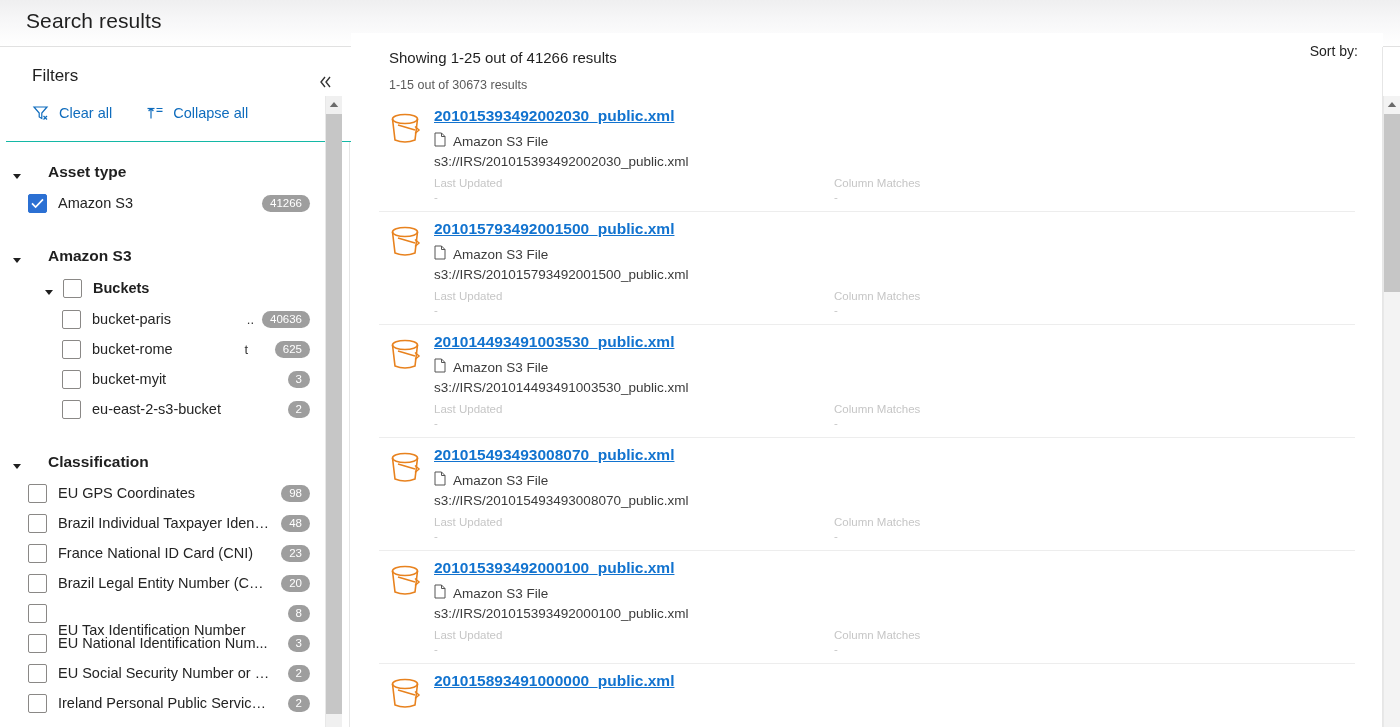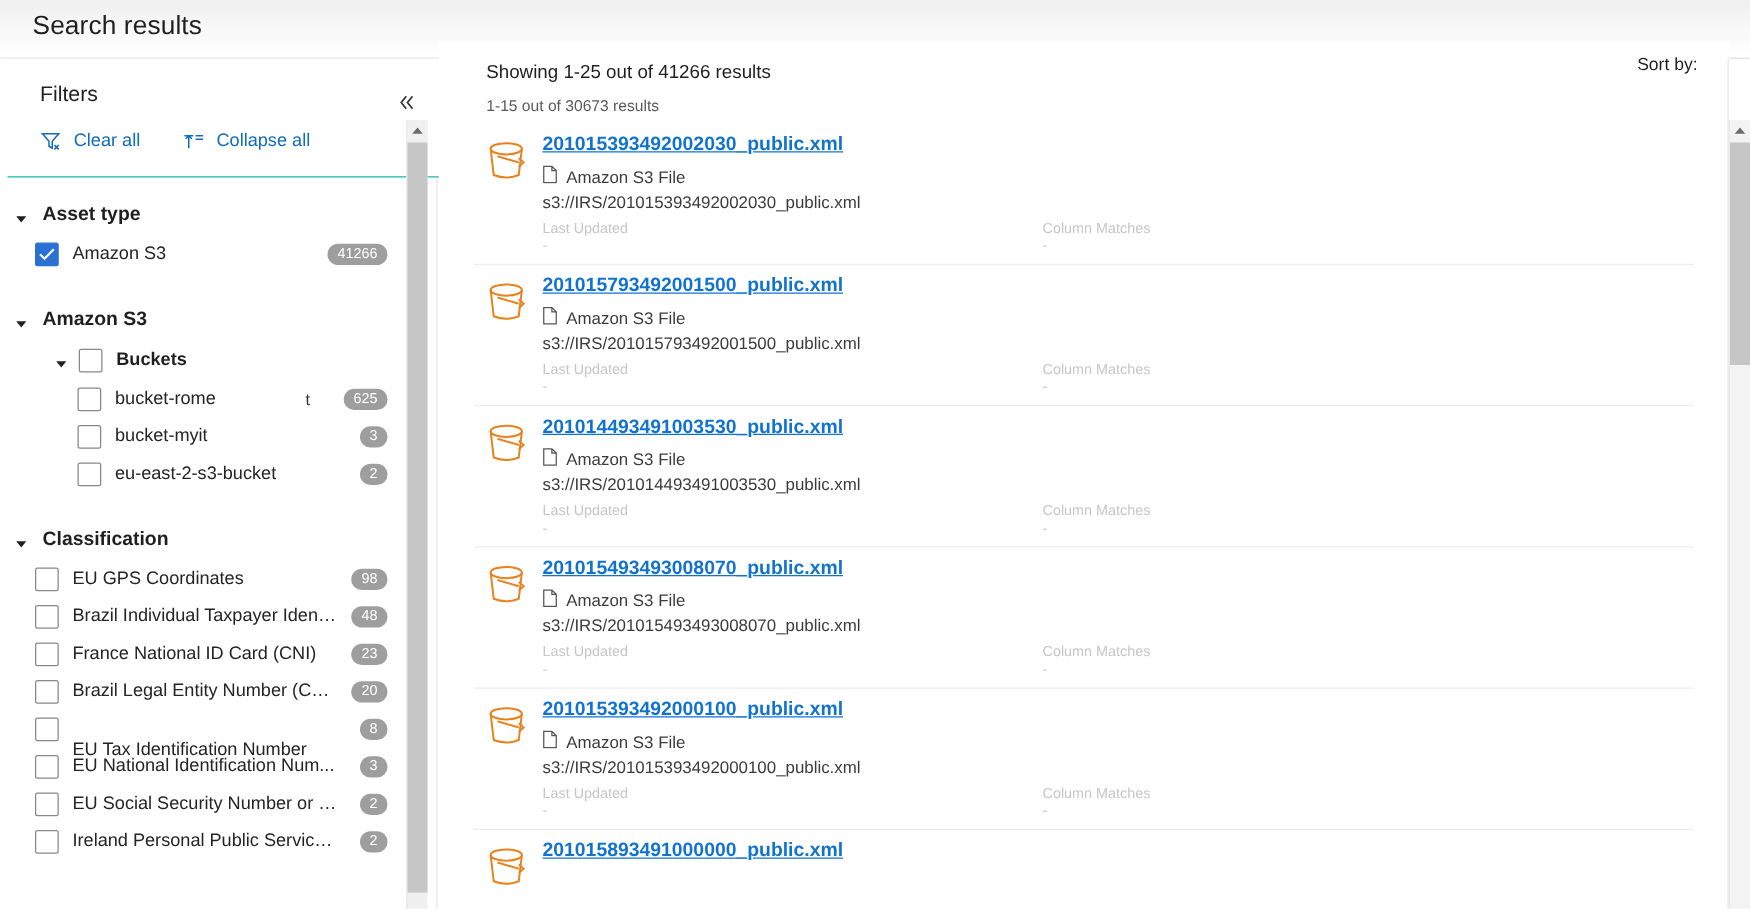--- a/index.html
+++ b/index.html
@@ -69,21 +69,21 @@
     display: flex; align-items: center; justify-content: center;
     background: #f0f0f0; cursor: pointer;
   }
   .sb-thumb {
     position: absolute; left: 0; width: 16px; background: #c6c6c6; cursor: pointer;
   }
   .sb-thumb.sidebar-thumb { top: 18px; height: 600px; }
 
   .grp { margin-top: 0; }
   .grp-head {
-    display: flex; align-items: center; gap: 12px;
+    display: flex; align-items: center; gap: 26px;
     padding-left: 12px; height: 32px; cursor: pointer;
   }
   .grp-head .caret { width: 10px; height: 10px; }
   .grp-title { font-size: 15.5px; font-weight: 600; color: #1f1f1f; }
 
   .row {
     display: flex; align-items: center; height: 30px; cursor: pointer;
     position: relative;
   }
   .row .cb {
@@ -272,20 +272,26 @@
         <div class="sub-head">
           <span class="caret">
             <svg width="10" height="10" viewBox="0 0 10 10">
                 <path d="M1 3 L9 3 L5 8 Z" fill="#1f1f1f"></path>
               </svg>
           </span>
           <span class="cb"></span>
           <span class="lbl">Buckets</span>
         </div>
 
+        <div class="row ind3" style="width:318px;">
+          <span class="cb"></span>
+          <span class="lbl">bucket-paris</span>
+          <span class="trunc" style="right:64px;">..</span>
+          <span class="badge">40636</span>
+        </div>
         <div class="row ind3" style="width:318px;">
           <span class="cb"></span>
           <span class="lbl">bucket-rome</span>
           <span class="trunc" style="right:70px;">t</span>
           <span class="badge">625</span>
         </div>
         <div class="row ind3" style="width:318px;">
           <span class="cb"></span>
           <span class="lbl">bucket-myit</span>
           <span class="badge">3</span>

